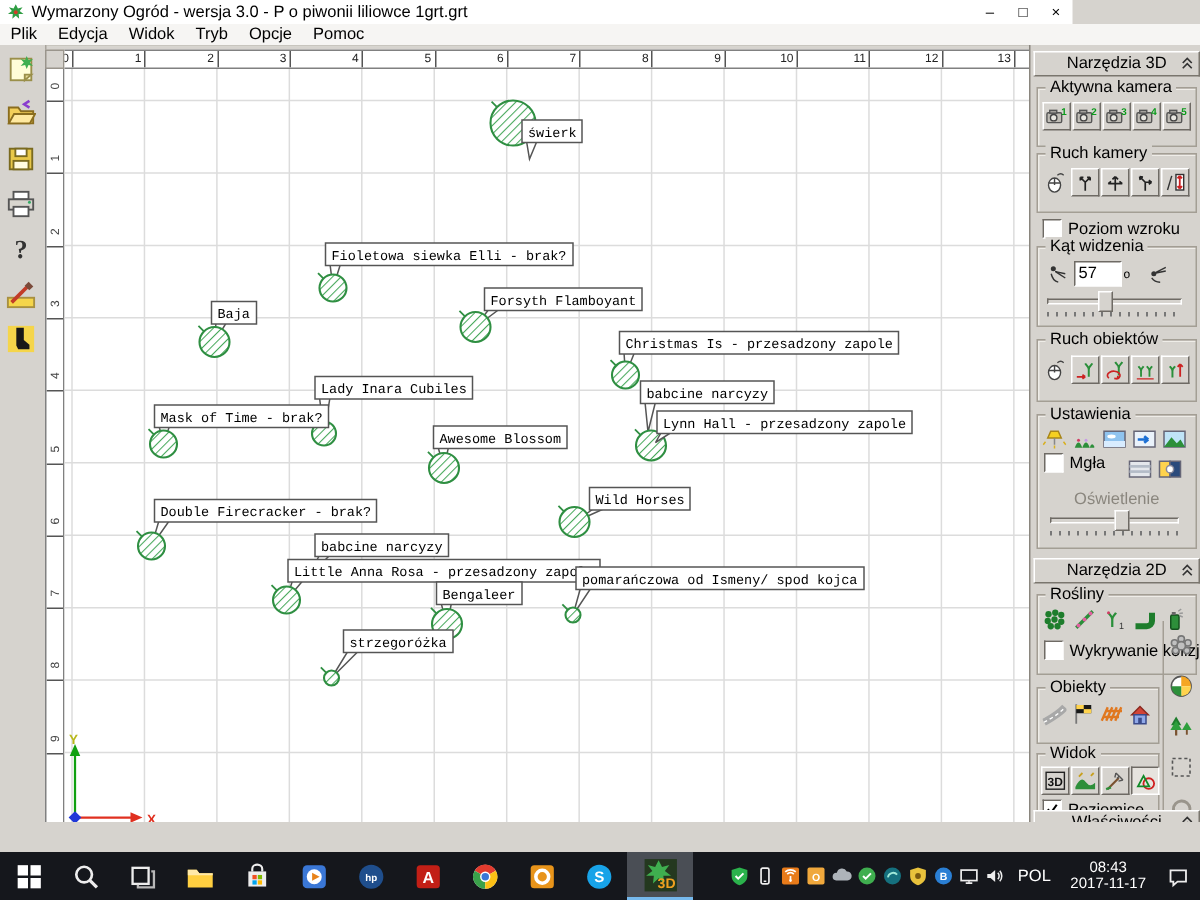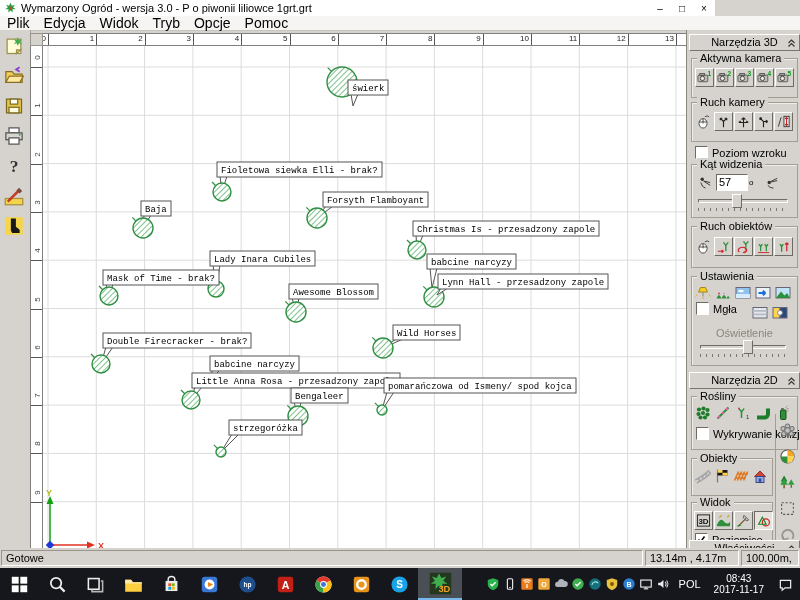--- a/index.html
+++ b/index.html
@@ -5,21 +5,21 @@
   html,body{margin:0;padding:0;background:#333;}
   #app{position:relative;width:800px;height:600px;background:#d6d3ce;font-family:"Liberation Sans",sans-serif;font-size:11px;color:#000;overflow:hidden;}
   
   #titlebar{position:absolute;left:0;top:0;width:715px;height:16px;background:#fff;display:flex;align-items:center;border-bottom:1px solid #e2e2e2;}
   #titlebar .ticon{margin:0 4px 0 4px;display:flex;}
   #titlebar .ttext{font-size:11px;white-space:nowrap;}
   #titlebar .tctl{margin-left:auto;display:flex;}
   #titlebar .tctl span{width:22px;text-align:center;font-size:10px;line-height:15px;cursor:default;}
   
   #menubar{position:absolute;left:0;top:16px;width:800px;height:14px;background:#f6f5f3;display:flex;align-items:center;border-bottom:1px solid #c8c5be;}
-  .menu-item{padding:0 7px;font-size:14px;}
+  .menu-item{padding:0 7px;font-size:11px;}
   
   #toolbar-left{position:absolute;left:0;top:30px;width:30px;height:518px;background:#d6d3ce;border-right:1px solid #a8a49c;}
   .tb-btn{width:26px;height:26px;margin:3px 1px 4px 1px;display:flex;align-items:center;justify-content:center;background:#d6d3ce;}
   
   #corner{position:absolute;left:30px;top:33px;width:13px;height:13px;background:#d6d3ce;border:1px solid #9a958c;box-sizing:border-box;}
   #ruler-top{position:absolute;left:43px;top:33px;width:643px;height:13px;background:#fff;border-bottom:1px solid #808080;border-top:1px solid #808080;box-sizing:border-box;overflow:hidden;}
   #ruler-left{position:absolute;left:30px;top:46px;width:13px;height:502px;background:#fff;border-right:1px solid #808080;border-left:1px solid #808080;box-sizing:border-box;overflow:hidden;}
   .rt-num{position:absolute;top:0;font-size:8px;color:#222;width:14px;text-align:right;}
   .rt-tick{position:absolute;top:0;width:1px;height:11px;background:#555;}
   .rl-num{position:absolute;left:0;font-size:8px;color:#444;width:12px;text-align:center;transform:rotate(-90deg);}
@@ -644,25 +644,20 @@
           </svg></span>
         <span><svg width="17" height="17" viewBox="0 0 16 16">
             <path d="M12.5 12 A5.2 5.2 0 1 0 4.5 12.5" fill="none" stroke="#9a958c" stroke-width="1.8"></path>
             <path d="M3 8.5 l1.5 4.5 4.5-1.5" fill="none" stroke="#9a958c" stroke-width="1.4"></path>
           </svg></span>
       </div>
       <div class="panel-header" style="top:510px"><span>Właściwości</span><span class="chev"><svg width="9" height="10" viewBox="0 0 9 10">
             <path d="M1.5 5 L4.5 2 L7.5 5 M1.5 8.5 L4.5 5.5 L7.5 8.5" stroke="#333" fill="none" stroke-width="1.1"></path>
           </svg></span></div>
     </div>
-  <div id="statusbar">
-    <span class="sb-panel" style="flex:1">Gotowe</span>
-    <span class="sb-panel" style="width:84px">13.14m , 4.17m</span>
-    <span class="sb-panel" style="width:48px">100.00m,</span>
-  </div>
   <div id="taskbar">
       <div class="tk-tile">
         <svg width="19" height="19" viewBox="0 0 16 16">
           <g fill="#fff">
             <rect x="1.5" y="1.5" width="5.8" height="5.8"></rect>
             <rect x="8.7" y="1.5" width="5.8" height="5.8"></rect>
             <rect x="1.5" y="8.7" width="5.8" height="5.8"></rect>
             <rect x="8.7" y="8.7" width="5.8" height="5.8"></rect>
           </g>
         </svg>

